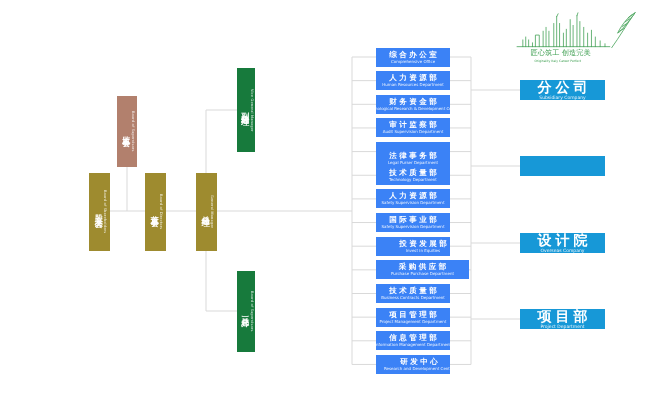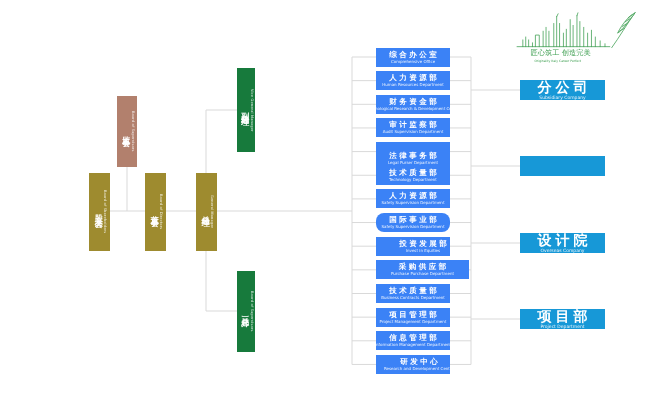--- a/index.html
+++ b/index.html
@@ -145,21 +145,21 @@
         <div class="dept-en">Legal Purser Department</div>
       </div>
       <div class="node dept-box" style="left: 376px; top: 165.8px; width: 74px; height: 19px;">
         <div class="dept-zh">技术质量部</div>
         <div class="dept-en">Technology Department</div>
       </div>
       <div class="node dept-box" style="left: 376px; top: 189.4px; width: 74px; height: 19px;">
         <div class="dept-zh">人力资源部</div>
         <div class="dept-en">Safety Supervision Department</div>
       </div>
-      <div class="node dept-box" style="left: 376px; top: 213px; width: 74px; height: 19px; border-radius: 8px;">
+      <div class="node dept-box" style="left: 376px; top: 213px; width: 74px; height: 19px;">
         <div class="dept-zh">国际事业部</div>
         <div class="dept-en">Safety Supervision Department</div>
       </div>
       <div class="node dept-box" style="left: 376px; top: 236.7px; width: 74px; height: 19px; padding-left: 20px;">
         <div class="dept-zh">投资发展部</div>
         <div class="dept-en">Invest in Equities</div>
       </div>
       <div class="node dept-box" style="left: 376px; top: 260.4px; width: 93px; height: 19px;">
         <div class="dept-zh">采购供应部</div>
         <div class="dept-en">Purchase Purchase Department</div>

